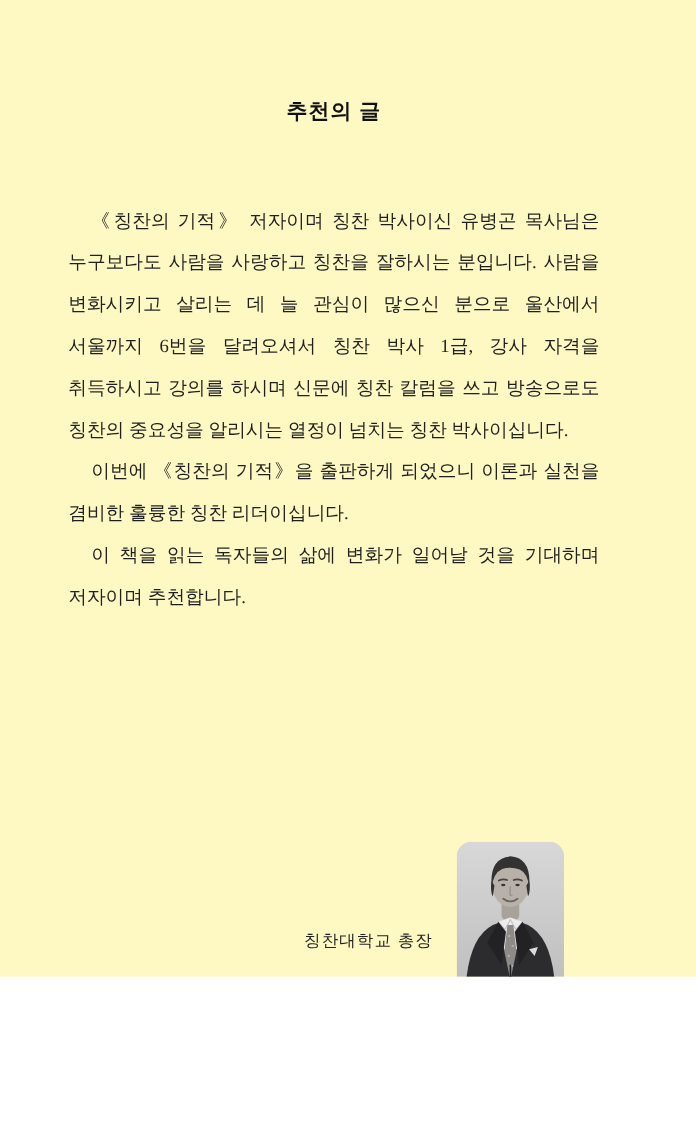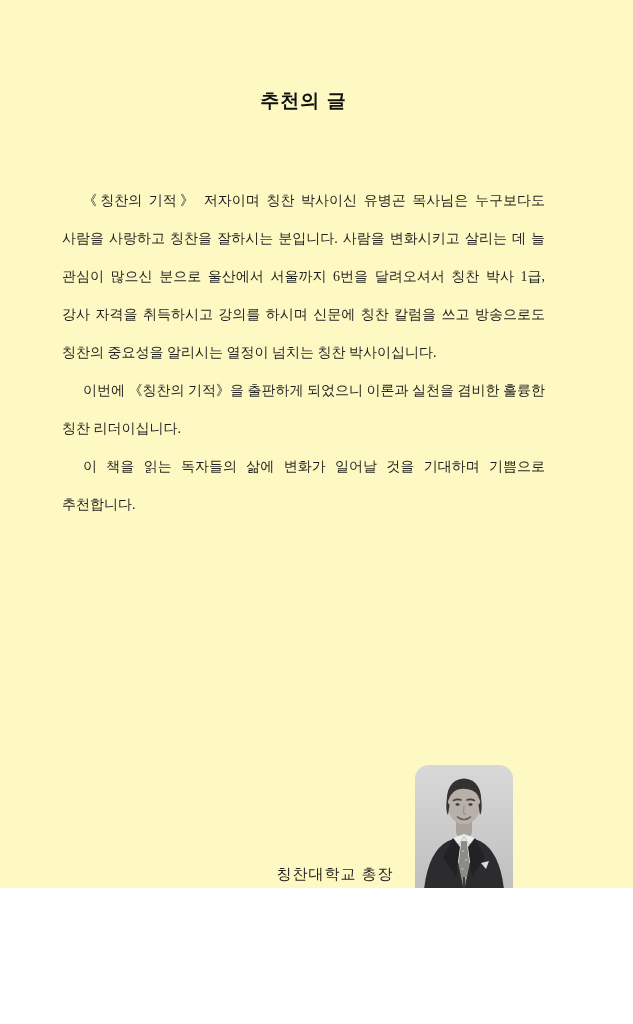--- a/index.html
+++ b/index.html
@@ -23,38 +23,38 @@
     font-size: 19px;
     font-weight: bold;
     color: #111111;
     letter-spacing: 1px;
   }
   .body-text {
     position: absolute;
     top: 182px;
     left: 62px;
     width: 483px;
-    font-size: 14px;
+    font-size: 17px;
     line-height: 38px;
     color: #1f1f1f;
     text-align: justify;
     word-break: keep-all;
   }
   .body-text p { margin: 0; text-indent: 21px; }
   .sig-text {
     position: absolute;
     top: 838px;
     left: 240px;
     width: 190px;
     text-align: center;
     font-family: "Liberation Sans", sans-serif;
     color: #111111;
   }
   .sig-name { font-size: 18px; font-weight: bold; letter-spacing: 1px; }
-  .sig-title { font-size: 15px; margin-top: 27px; color: #222222; letter-spacing: 1px; text-align: center; }
+  .sig-title { font-size: 15px; margin-top: 8px; color: #222222; letter-spacing: 1px; text-align: center; }
   .photo {
     position: absolute;
     top: 765px;
     left: 415px;
     width: 98px;
     height: 138px;
     border-radius: 14px;
     overflow: hidden;
   }
   .photo svg { display: block; }
@@ -73,21 +73,21 @@
 </head>
 <body>
 
 <div class="page">
 
   <h1 class="heading">추천의 글</h1>
 
   <div class="body-text">
     <p>《칭찬의 기적》 저자이며 칭찬 박사이신 유병곤 목사님은 누구보다도 사람을 사랑하고 칭찬을 잘하시는 분입니다. 사람을 변화시키고 살리는 데 늘 관심이 많으신 분으로 울산에서 서울까지 6번을 달려오셔서 칭찬 박사 1급, 강사 자격을 취득하시고 강의를 하시며 신문에 칭찬 칼럼을 쓰고 방송으로도 칭찬의 중요성을 알리시는 열정이 넘치는 칭찬 박사이십니다.</p>
     <p>이번에 《칭찬의 기적》을 출판하게 되었으니 이론과 실천을 겸비한 훌륭한 칭찬 리더이십니다.</p>
-    <p>이 책을 읽는 독자들의 삶에 변화가 일어날 것을 기대하며 기쁨으로 추천합니다.</p>
+    <p>이 책을 읽는 독자들의 삶에 변화가 일어날 것을 기대하며 저자이며 추천합니다.</p>
   </div>
 
   <div class="sig-text">
     <div class="sig-title">칭찬대학교 총장</div>
   </div>
 
   <div class="photo">
     <svg width="98" height="138" viewBox="0 0 98 138" xmlns="http://www.w3.org/2000/svg">
       <defs>
         <linearGradient id="bg" x1="0" y1="0" x2="0" y2="1">

